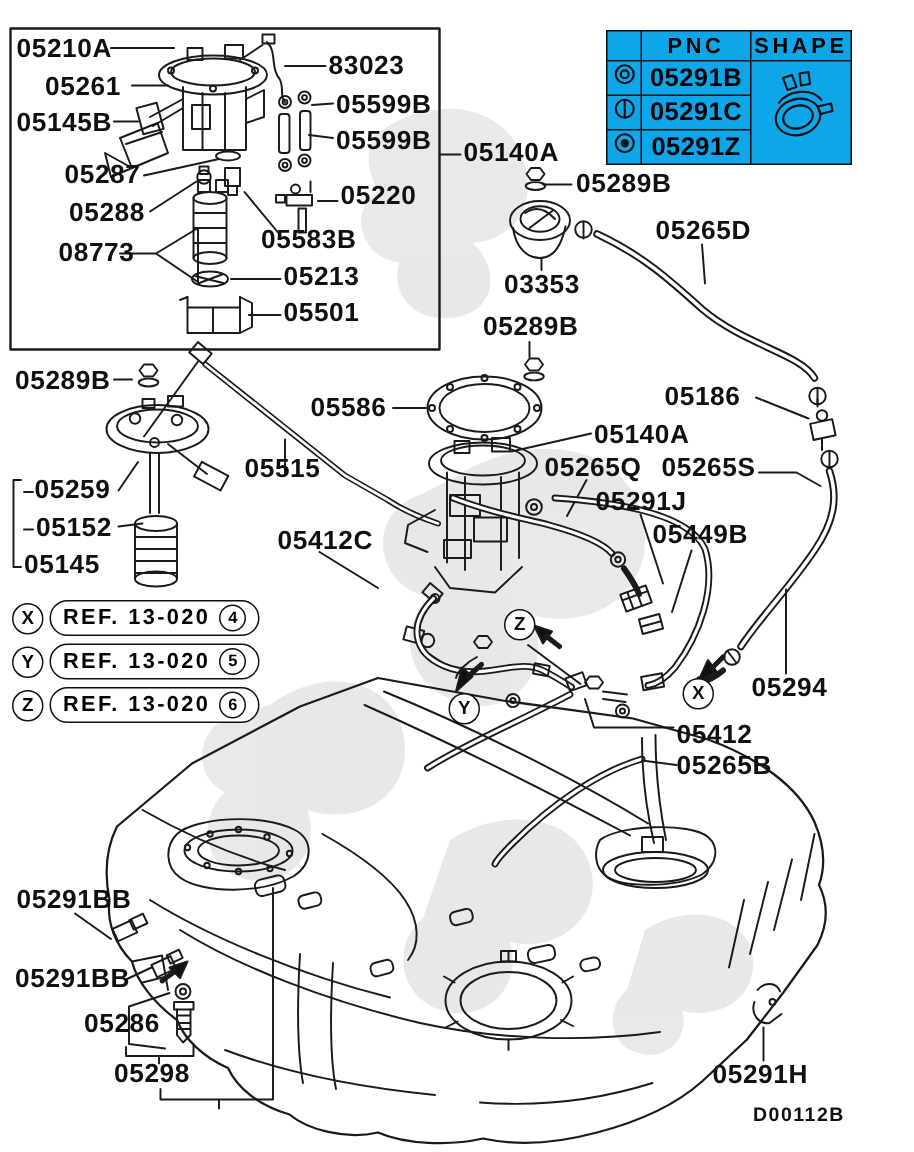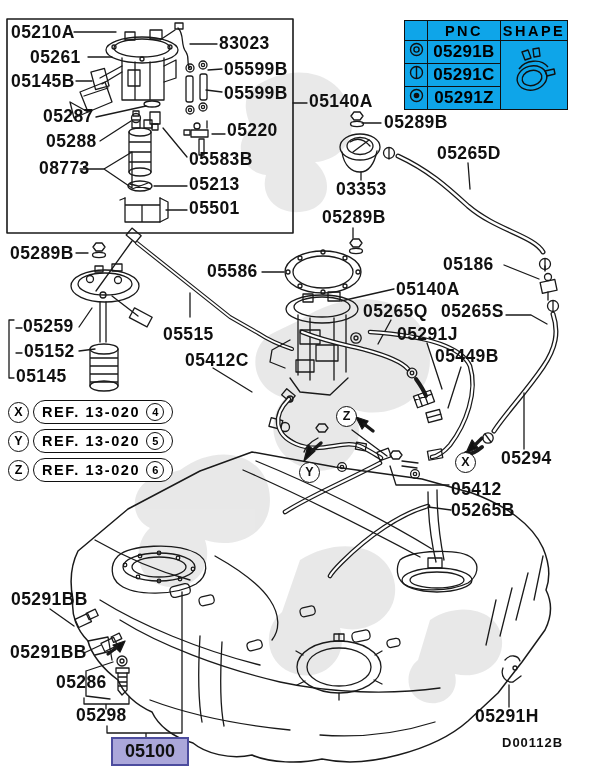--- a/index.html
+++ b/index.html
@@ -429,52 +429,51 @@
 <div class="lbl" style="left:11px;top:24px">05210A</div>
 <div class="lbl" style="left:30px;top:49px">05261</div>
 <div class="lbl" style="left:11px;top:73px">05145B</div>
 <div class="lbl" style="left:43px;top:108px">05287</div>
 <div class="lbl" style="left:46px;top:133px">05288</div>
 <div class="lbl" style="left:39px;top:160px">08773</div>
 <div class="lbl" style="left:219px;top:35px">83023</div>
 <div class="lbl" style="left:224px;top:61px">05599B</div>
 <div class="lbl" style="left:224px;top:85px">05599B</div>
 <div class="lbl" style="left:227px;top:122px">05220</div>
-<div class="lbl" style="left:189px;top:151px">05583B</div>
+<div class="lbl" style="left:174px;top:151px">05583B</div>
 <div class="lbl" style="left:189px;top:176px">05213</div>
 <div class="lbl" style="left:189px;top:200px">05501</div>
 <div class="lbl" style="left:309px;top:93px">05140A</div>
 <div class="lbl" style="left:384px;top:114px">05289B</div>
 <div class="lbl" style="left:437px;top:145px">05265D</div>
 <div class="lbl" style="left:336px;top:181px">03353</div>
 <div class="lbl" style="left:322px;top:209px">05289B</div>
 <div class="lbl" style="left:443px;top:256px">05186</div>
 <div class="lbl" style="left:10px;top:245px">05289B</div>
 <div class="lbl" style="left:207px;top:263px">05586</div>
 <div class="lbl" style="left:396px;top:281px">05140A</div>
 <div class="lbl" style="left:363px;top:303px">05265Q</div>
 <div class="lbl" style="left:441px;top:303px">05265S</div>
 <div class="lbl" style="left:397px;top:326px">05291J</div>
 <div class="lbl" style="left:435px;top:348px">05449B</div>
 <div class="lbl" style="left:23px;top:318px">05259</div>
 <div class="lbl" style="left:24px;top:343px">05152</div>
 <div class="lbl" style="left:16px;top:368px">05145</div>
-<div class="lbl" style="left:163px;top:326px">05515</div>
+<div class="lbl" style="left:163px;top:304px">05515</div>
 <div class="lbl" style="left:185px;top:352px">05412C</div>
 <div class="lbl" style="left:501px;top:450px">05294</div>
 <div class="lbl" style="left:451px;top:481px">05412</div>
 <div class="lbl" style="left:451px;top:502px">05265B</div>
 <div class="lbl" style="left:11px;top:591px">05291BB</div>
 <div class="lbl" style="left:10px;top:644px">05291BB</div>
 <div class="lbl" style="left:56px;top:674px">05286</div>
 <div class="lbl" style="left:76px;top:707px">05298</div>
 <div class="lbl" style="left:475px;top:708px">05291H</div>
 <div class="lbl small" style="left:502px;top:736px">D00112B</div>
 
-<div class="hl" style="left:111px;top:737px">05100</div>
 
 <div class="vmark" style="left:336px;top:406px">Z</div>
 <div class="vmark" style="left:299px;top:462px">Y</div>
 <div class="vmark" style="left:455px;top:452px">X</div>
 
 <div class="refrow" style="left:8px;top:400px">
   <span class="refmark">X</span>
   <span class="refbox">
     <span class="reftext">REF. 13-020</span>
     <span class="refnum">4</span>

